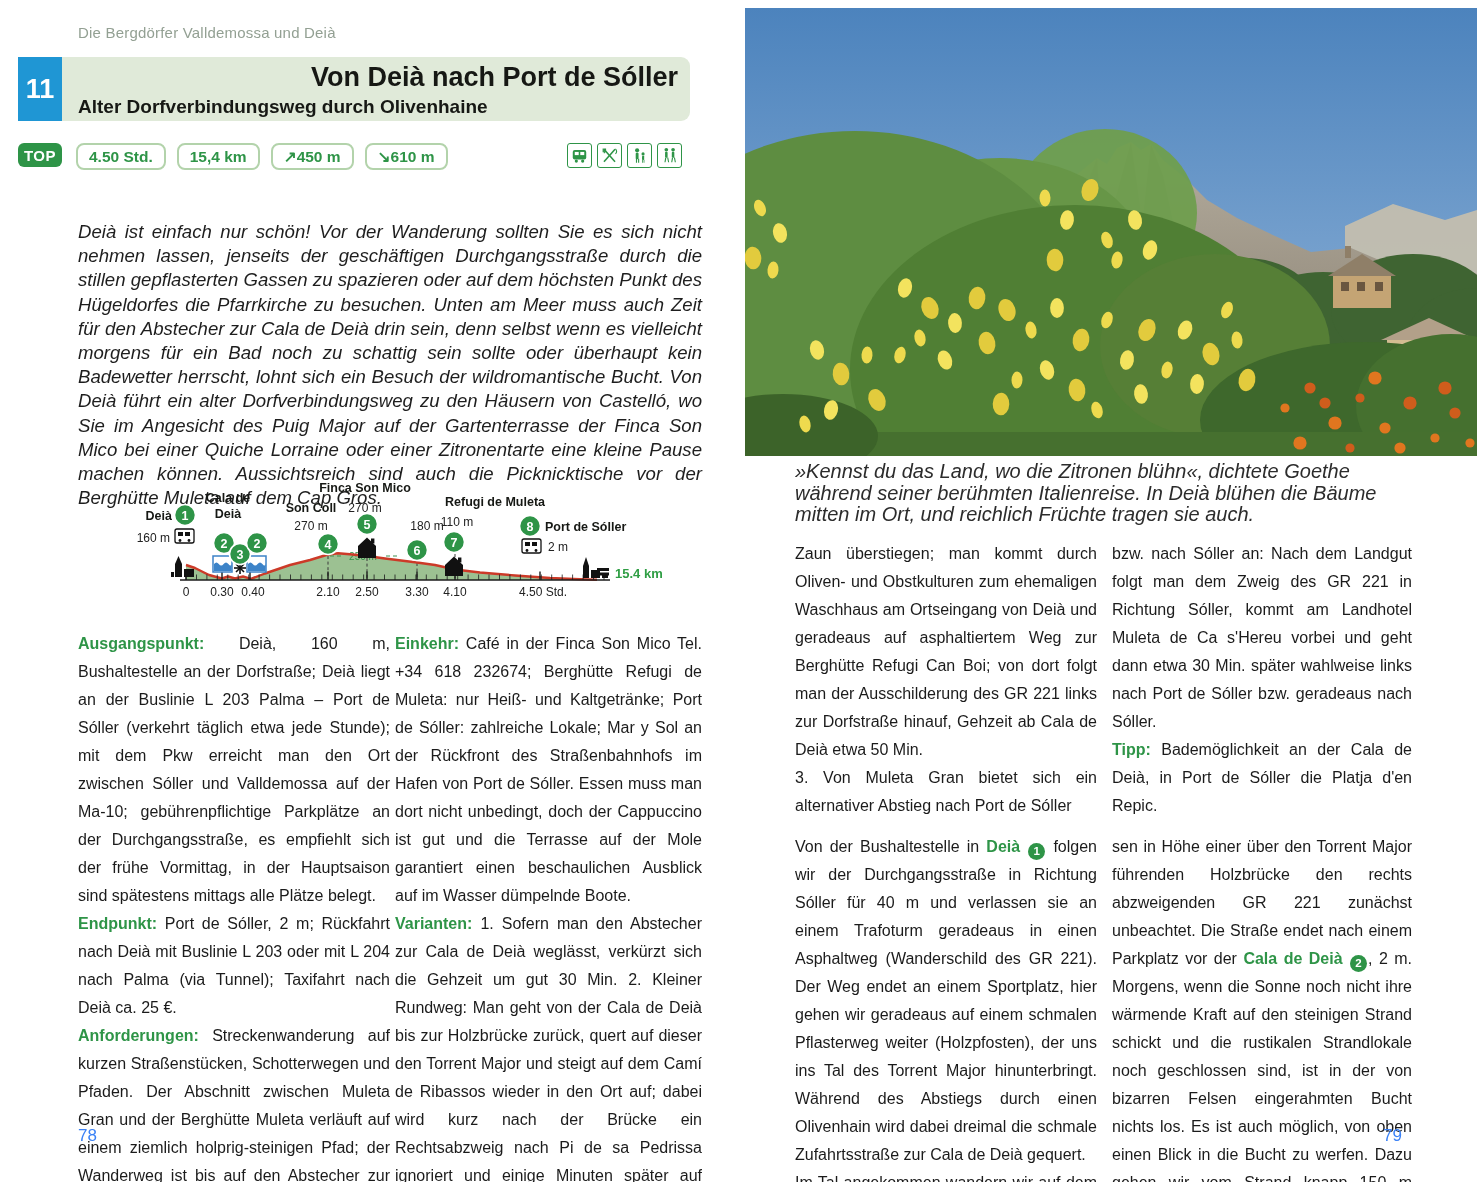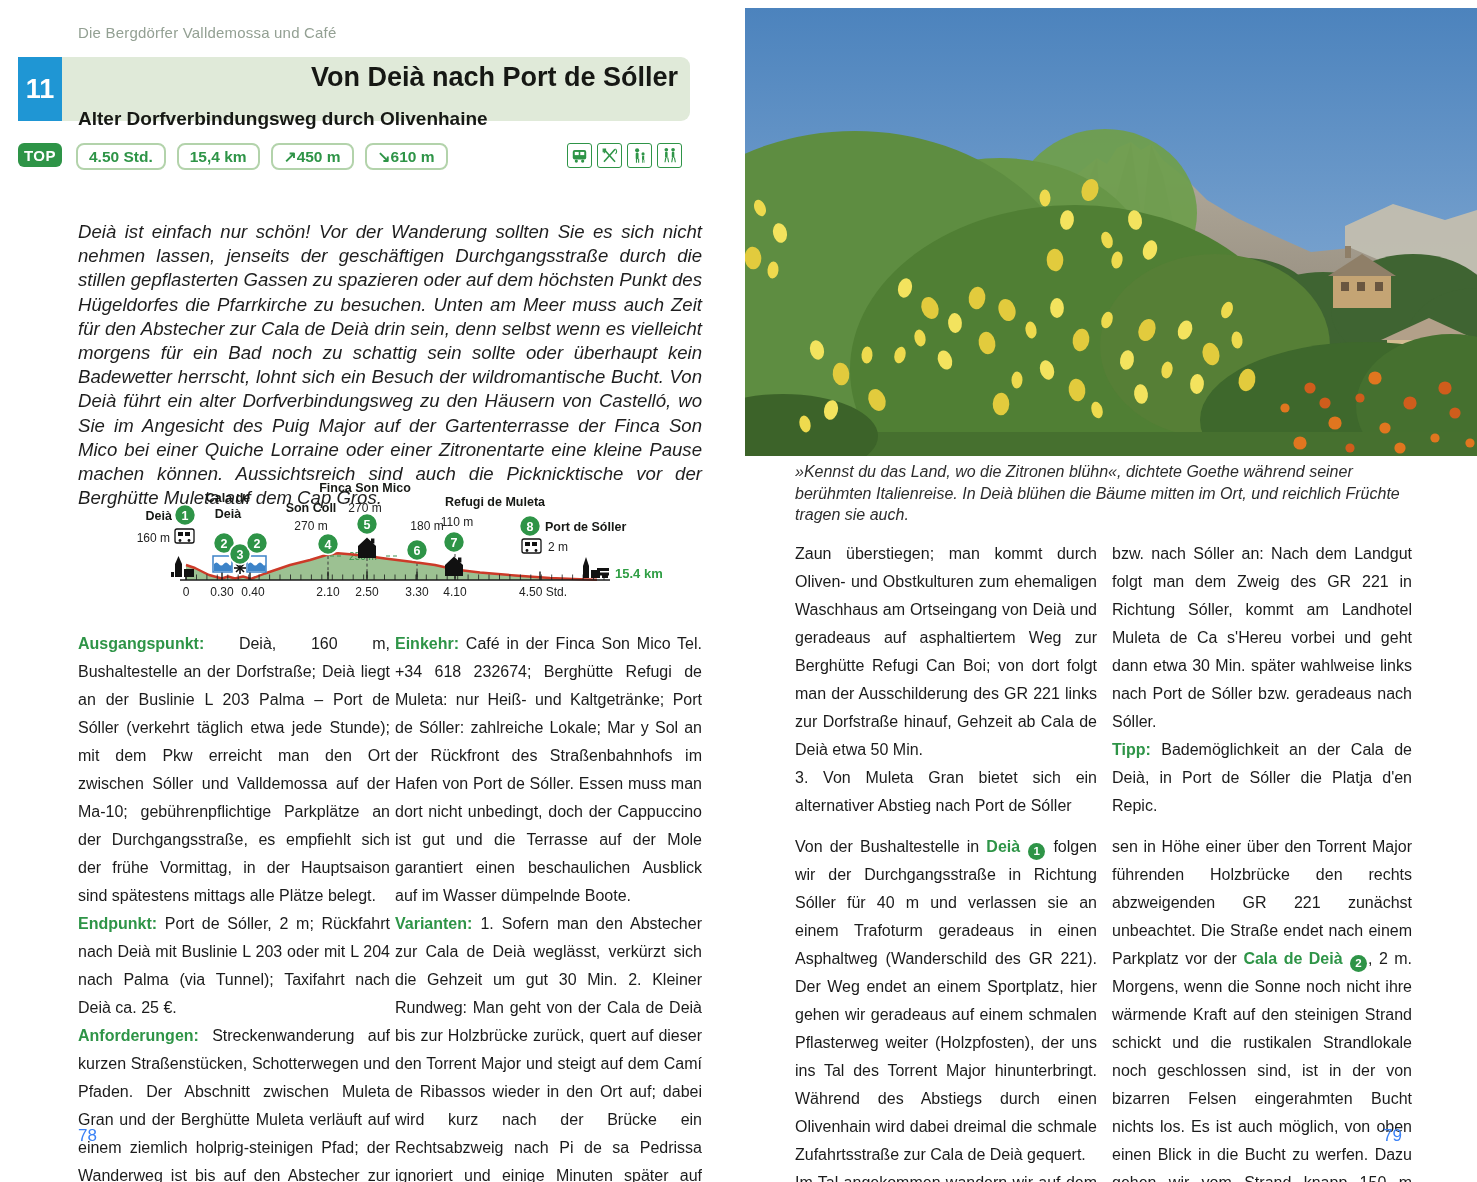--- a/index.html
+++ b/index.html
@@ -3,46 +3,46 @@
 <meta charset="utf-8">
 <style>
   html,body{margin:0;padding:0;background:#fff;}
   body{font-family:"Liberation Sans",sans-serif;color:#1b1b1b;}
   #page{position:relative;width:1477px;height:1182px;background:#fff;overflow:hidden;}
   .abs{position:absolute;}
   .kicker{font-size:15px;color:#93a093;letter-spacing:.2px;}
   .hdrbar{background:#e0ead9;border-radius:0 9px 9px 0;}
   .routeno{background:#1f96d4;color:#fff;font-weight:bold;font-size:27px;display:flex;align-items:center;justify-content:center;}
   .title{font-size:27px;font-weight:bold;color:#161814;line-height:1.12;}
-  .subtitle{font-size:19px;font-weight:bold;color:#161814;margin-top:14px;}
+  .subtitle{font-size:19px;font-weight:bold;color:#161814;margin-top:2px;}
   .topbadge{background:#2e9447;color:#fff;font-weight:bold;font-size:15px;display:flex;align-items:center;justify-content:center;letter-spacing:.5px;}
   .pillrow{display:flex;align-items:center;}
   .pill{border:2px solid #b3d3ab;border-radius:8px;color:#2e9447;font-weight:bold;font-size:15.5px;display:inline-flex;align-items:center;justify-content:center;padding:0 11px;height:23px;margin-right:11px;background:#fff;}
   .iconrow{display:flex;}
   .iconbox{width:23px;height:23px;border:1.7px solid #2e9447;border-radius:3px;display:flex;align-items:center;justify-content:center;margin-left:5px;background:#fff;}
   .introhead{font-size:19px;font-weight:bold;font-style:italic;color:#161814;}
   .intro{font-size:18.6px;font-style:italic;line-height:24.2px;text-align:justify;color:#1e1e1e;}
   .coltext{font-size:16px;line-height:28px;text-align:justify;}
   .coltext p{margin:0;}
   .pgap{margin-top:13px !important;}
   .kw{color:#2e9447;font-weight:bold;}
   .badge{display:inline-flex;width:17px;height:17px;border-radius:50%;background:#2e9447;color:#fff;font-weight:bold;font-size:11.5px;align-items:center;justify-content:center;vertical-align:-3px;margin:0 1px;}
-  .caption{font-size:16px;font-style:italic;line-height:21.5px;color:#2c2c2c;text-align:left;}
+  .caption{font-size:20px;font-style:italic;line-height:21.5px;color:#2c2c2c;text-align:left;}
   .pagenum{font-size:17px;color:#3b82f6;}
   svg text{font-family:"Liberation Sans",sans-serif;}
   .plabel{font-weight:bold;font-size:12.5px;fill:#161814;}
   .pelev{font-size:12px;fill:#222;}
   .ptick{font-size:12px;fill:#222;}
 </style>
 </head>
 <body>
 
 <div id="page">
 
-  <div class="abs kicker" style="left:78px;top:24px;">Die Bergdörfer Valldemossa und Café</div>
+  <div class="abs kicker" style="left:78px;top:24px;">Die Bergdörfer Valldemossa und Deià</div>
 
   <div class="abs hdrbar" style="left:62px;top:57px;width:628px;height:64px;"></div>
   <div class="abs routeno" style="left:18px;top:57px;width:44px;height:64px;">11</div>
   <div class="abs title" style="left:78px;top:62px;width:600px;text-align:right;">Von Deià nach Port de Sóller</div>
   <div class="abs subtitle" style="left:78px;top:94px;width:600px;">Alter Dorfverbindungsweg durch Olivenhaine</div>
 
   <div class="abs topbadge" style="left:18px;top:143px;width:44px;height:24px;border-radius:6px;">TOP</div>
 
   <div class="abs pillrow" style="left:76px;top:143px;">
     <span class="pill">4.50 Std.</span>

